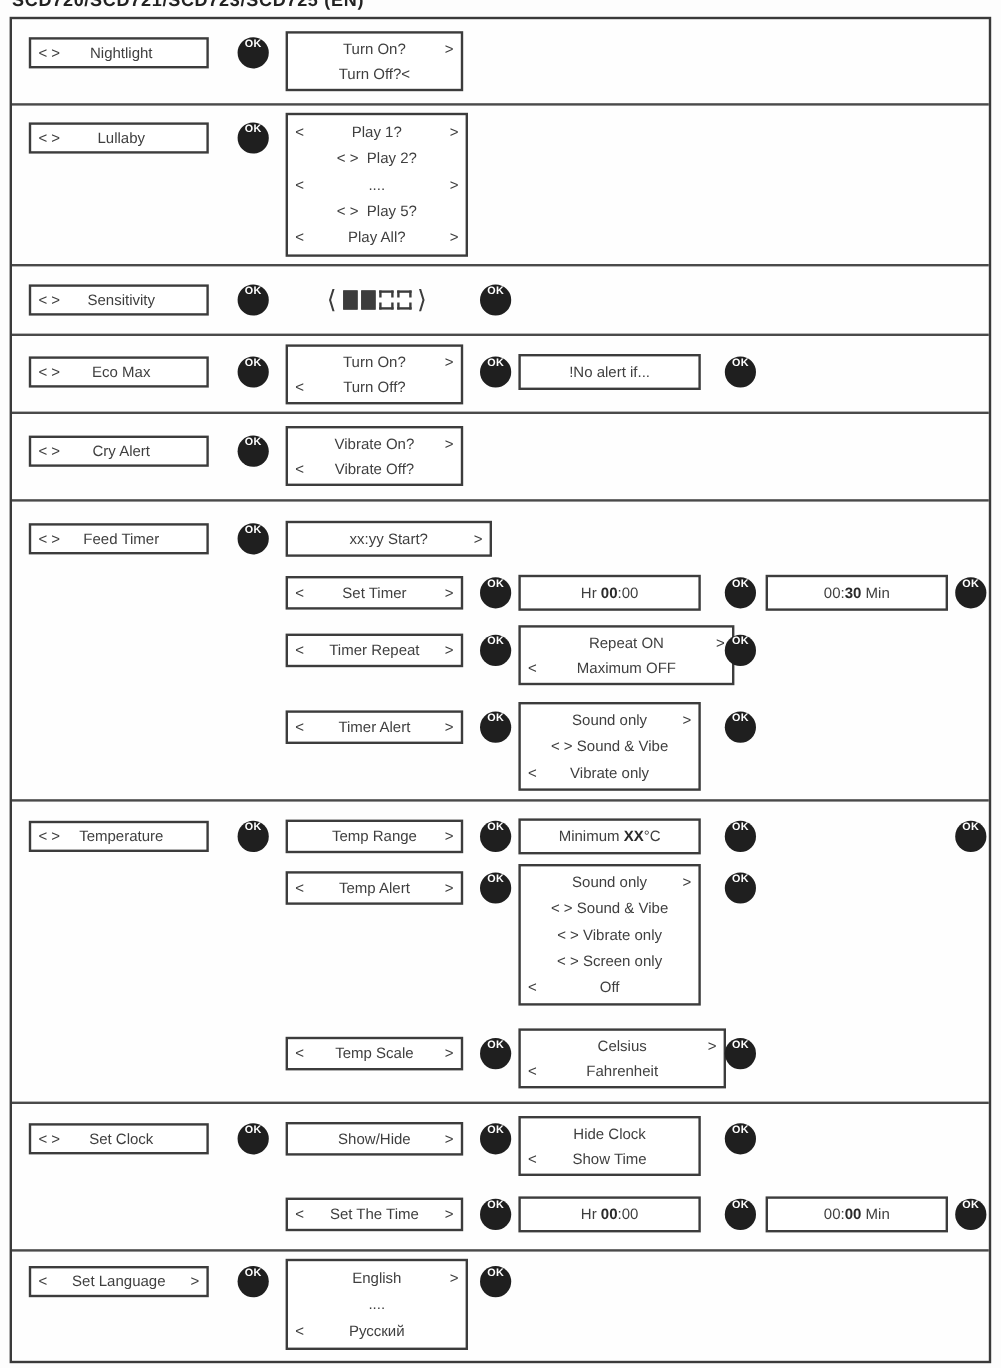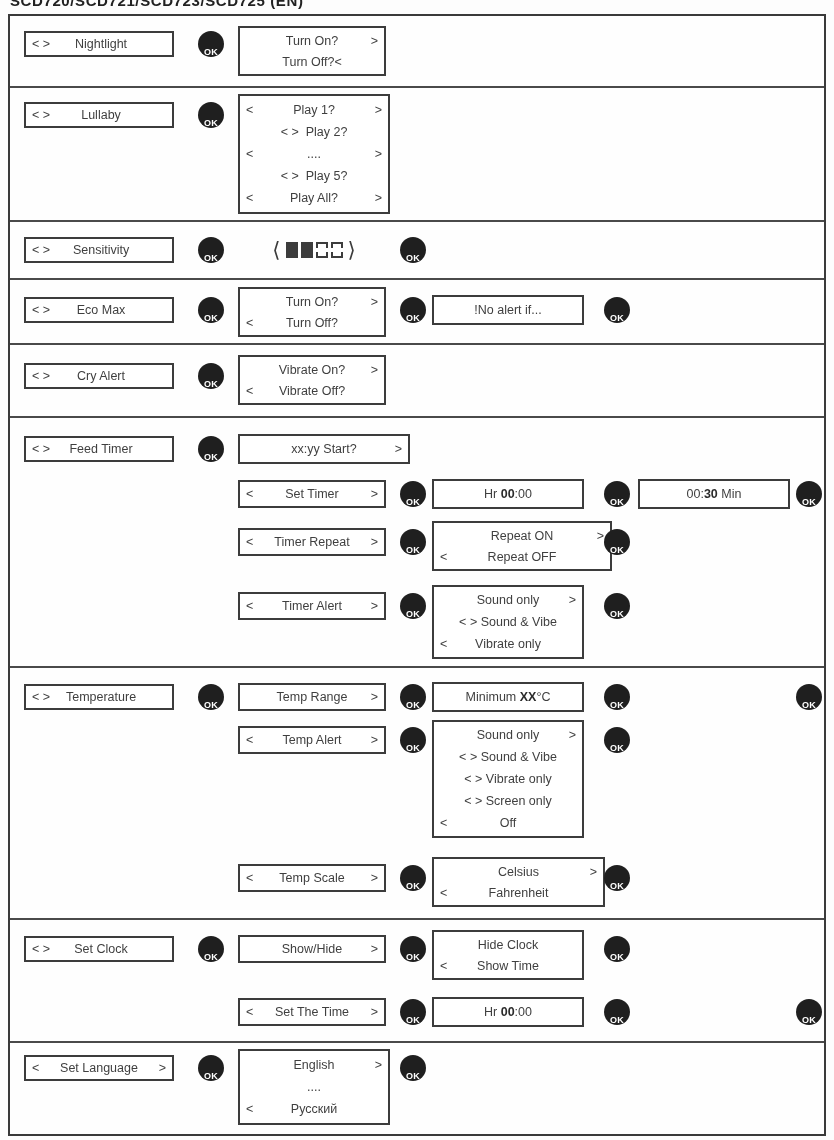--- a/index.html
+++ b/index.html
@@ -25,21 +25,21 @@
     box-sizing:border-box;display:flex;flex-direction:column;justify-content:center;
     padding:2px 0;
   }
   .line{display:flex;align-items:center;width:100%;height:22px;padding:0 6px;box-sizing:border-box;}
   .gl-l{min-width:14px;text-align:left;white-space:pre;}
   .gl-r{min-width:14px;text-align:right;white-space:pre;}
   .ct{flex:1;text-align:center;white-space:pre;}
   .ct b{font-weight:bold;color:#2b2b2b;}
   .ok{
     position:absolute;width:26px;height:26px;border-radius:50%;
-    background:#1f1f1f;color:#fff;display:flex;align-items:flex-end;justify-content:center;
+    background:#1f1f1f;color:#fff;display:flex;align-items:flex-start;justify-content:center;
     font-size:9px;font-weight:bold;letter-spacing:.3px;
   }
   .level{
     position:absolute;display:flex;align-items:center;justify-content:center;gap:1px;
   }
   .lbr{font-size:21px;color:#3c3c3c;padding:0 3px;font-family:"DejaVu Sans",sans-serif;}
   .seg{width:12px;height:16px;border:2px dashed #3c3c3c;box-sizing:border-box;margin:0 1px;background:#fff;}
   .seg.filled{background:#3c3c3c;border-style:solid;}
 </style>
 </head>
@@ -262,21 +262,21 @@
         <span>OK</span>
       </div>
     <div class="box" style="left:422px;top:103px;width:180px;height:50px;">
       <div class="line">
           <span class="gl-l"></span>
           <span class="ct"><span>Repeat ON</span></span>
           <span class="gl-r">&gt;</span>
         </div>
       <div class="line">
           <span class="gl-l">&lt;</span>
-          <span class="ct"><span>Repeat OFF</span></span>
+          <span class="ct"><span>Maximum OFF</span></span>
           <span class="gl-r"></span>
         </div>
     </div>
     <div class="ok" style="left:594px;top:111px;">
         <span>OK</span>
       </div>
 
     <div class="box" style="left:228px;top:174px;width:148px;height:28px;">
       <div class="line">
           <span class="gl-l">&lt;</span>
@@ -462,20 +462,27 @@
     <div class="box" style="left:422px;top:77px;width:152px;height:30px;">
       <div class="line">
           <span class="gl-l"></span>
           <span class="ct"><span>Hr </span><b>00</b><span>:00</span></span>
           <span class="gl-r"></span>
         </div>
     </div>
     <div class="ok" style="left:594px;top:79px;">
         <span>OK</span>
       </div>
+    <div class="box" style="left:628px;top:77px;width:152px;height:30px;">
+      <div class="line">
+          <span class="gl-l"></span>
+          <span class="ct"><span>00:</span><b>00</b><span> Min</span></span>
+          <span class="gl-r"></span>
+        </div>
+    </div>
     <div class="ok" style="left:786px;top:79px;">
         <span>OK</span>
       </div>
   </div>
 
   <div class="section last" style="top:1027px;height:91px;">
     <div class="box" style="left:14px;top:12px;width:150px;height:26px;">
       <div class="line">
           <span class="gl-l">&lt;</span>
           <span class="ct"><span>Set Language</span></span>

